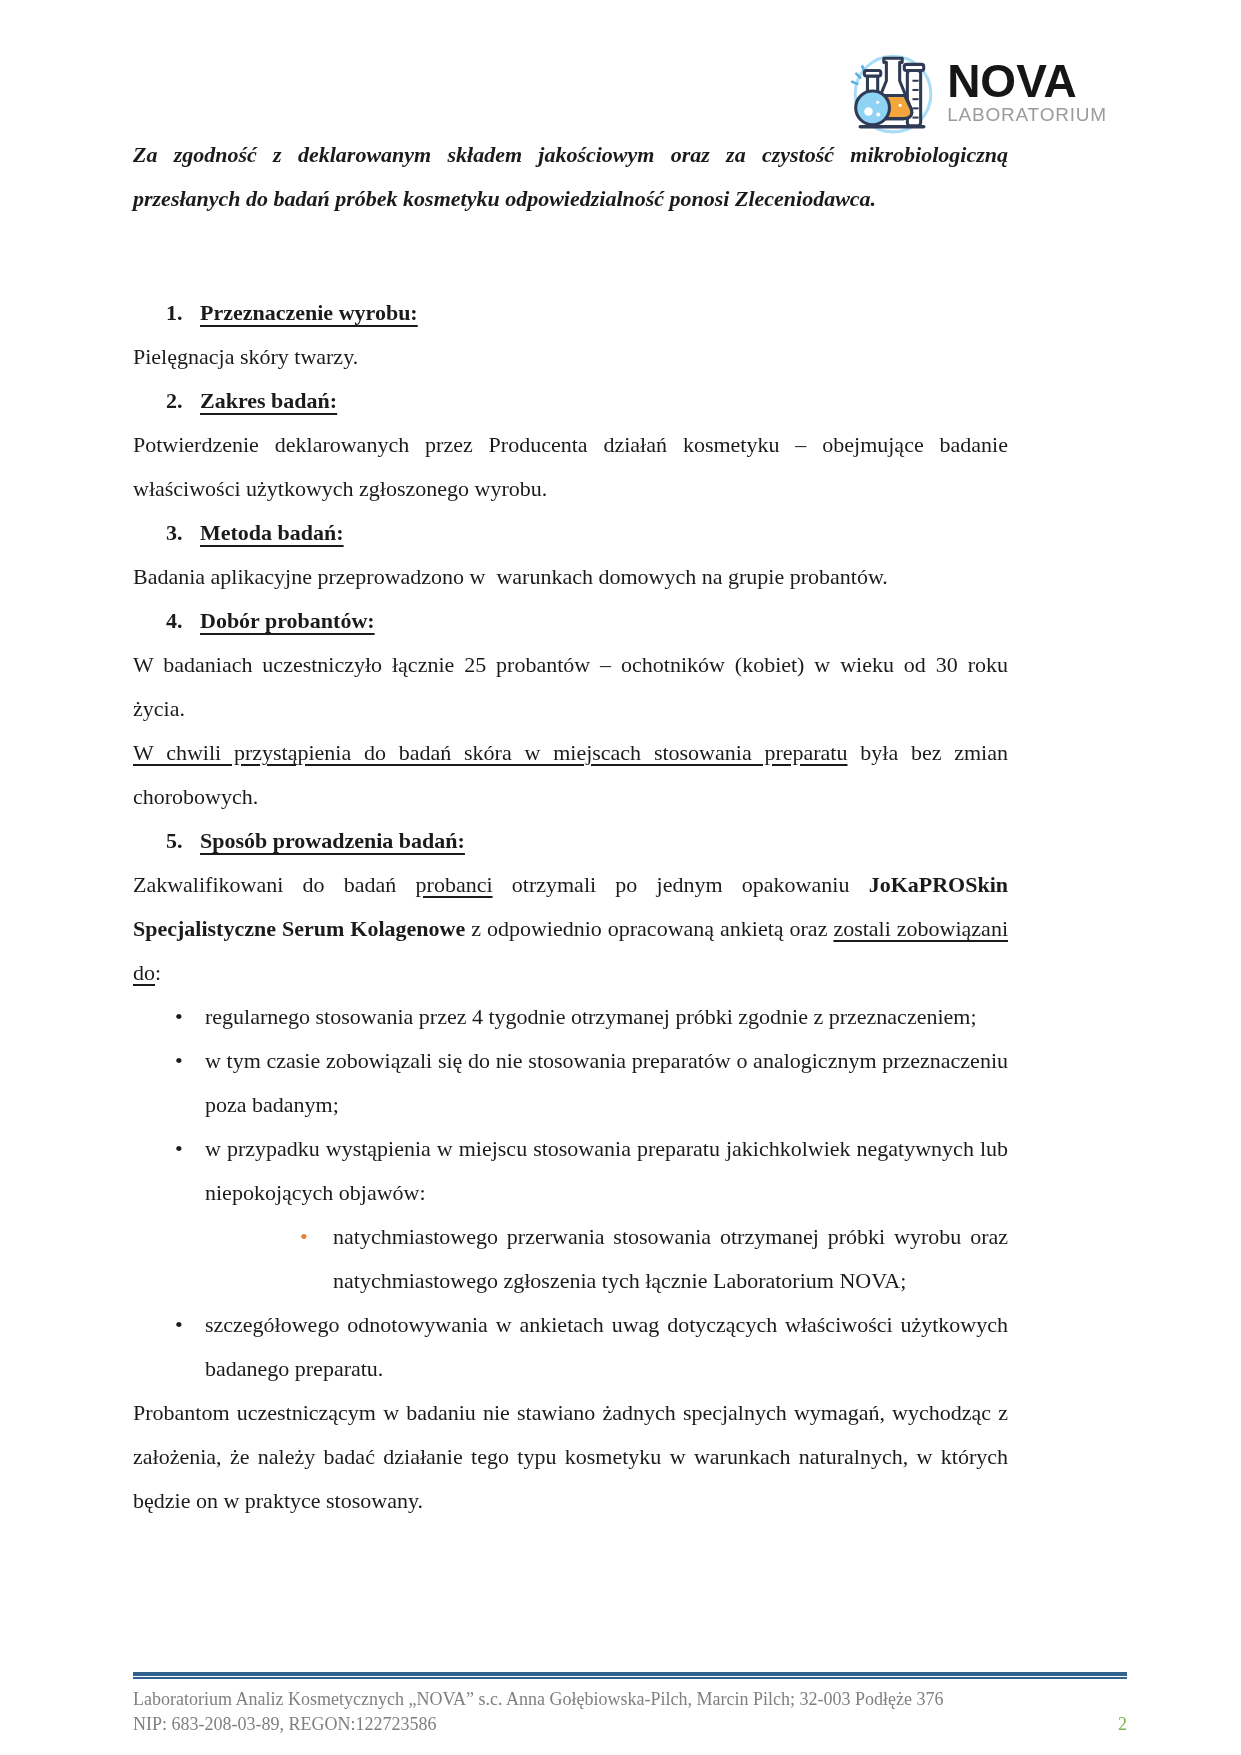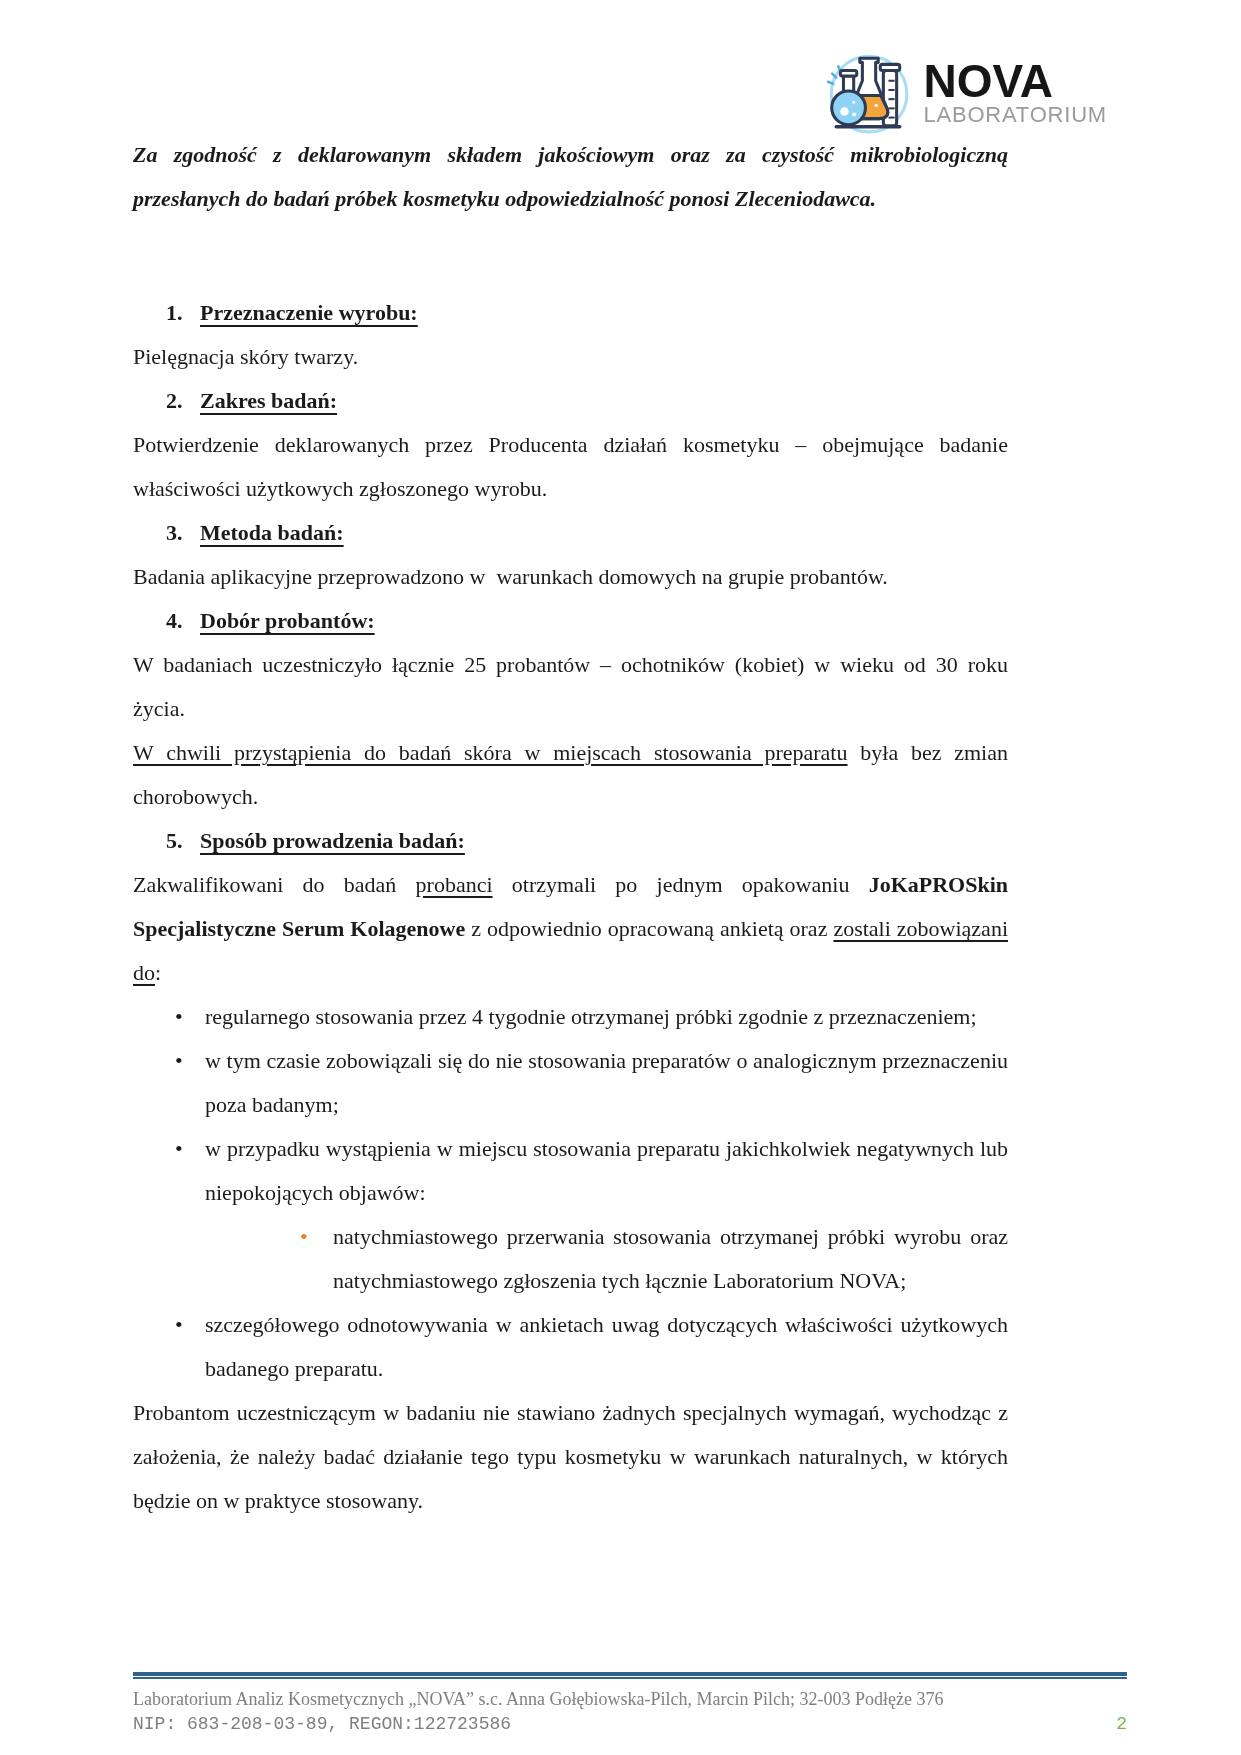--- a/index.html
+++ b/index.html
@@ -10,21 +10,21 @@
     margin:0 auto;
     overflow:hidden;
     font-family:"Liberation Serif",serif;
     color:#1b1b1b;
   }
   
   .logo{position:absolute;top:48px;right:134px;display:flex;align-items:center;gap:10px;}
   .logo-icon svg{width:90px;height:88px;display:block;}
   .logo-text{display:flex;flex-direction:column;}
   .logo-title{font-family:"Liberation Sans",sans-serif;font-weight:800;font-size:46px;line-height:46px;color:#161616;letter-spacing:0;}
-  .logo-subtitle{font-family:"Liberation Sans",sans-serif;font-size:22px;line-height:22px;color:#9b9b9b;letter-spacing:.8px;}
+  .logo-subtitle{font-family:"Liberation Sans",sans-serif;font-size:19px;line-height:22px;color:#9b9b9b;letter-spacing:.8px;}
   
   .content{
     position:absolute;left:133px;top:133px;width:875px;
     font-size:22px;line-height:44px;
   }
   .content p{margin:0;}
   .j{text-align:justify;}
   .disclaimer{margin-top:23px;font-weight:700;font-style:italic;}
   .heading{font-weight:700;}
   .heading.first{margin-top:70px;}
@@ -36,21 +36,21 @@
   .bi{display:flex;align-items:flex-start;}
   .bm{flex:none;width:30px;margin-left:42px;}
   .bm::before{content:"\2022";}
   .bi.sub .bm{margin-left:167px;width:33px;color:#ED7D31;}
   .bt{flex:1;}
   
   .footer{position:absolute;left:133px;top:1672px;width:994px;font-size:18px;line-height:24px;color:#7f7f7f;}
   .rule-thick{height:4px;background:#31618F;}
   .rule-thin{height:2px;background:#31618F;margin-top:1px;}
   .fline1{margin:8px 0 1px 0;}
-  .frow{display:flex;justify-content:space-between;align-items:flex-start;font-family:Liberation Mono, monospace;}
+  .frow{display:flex;justify-content:space-between;align-items:flex-start;}
   .fline2{margin:0;}
   .pagenum{color:#77B64E;}
 </style>
 </head>
 <body>
 
 <div class="page">
 
   <header class="logo">
     <span class="logo-icon">

